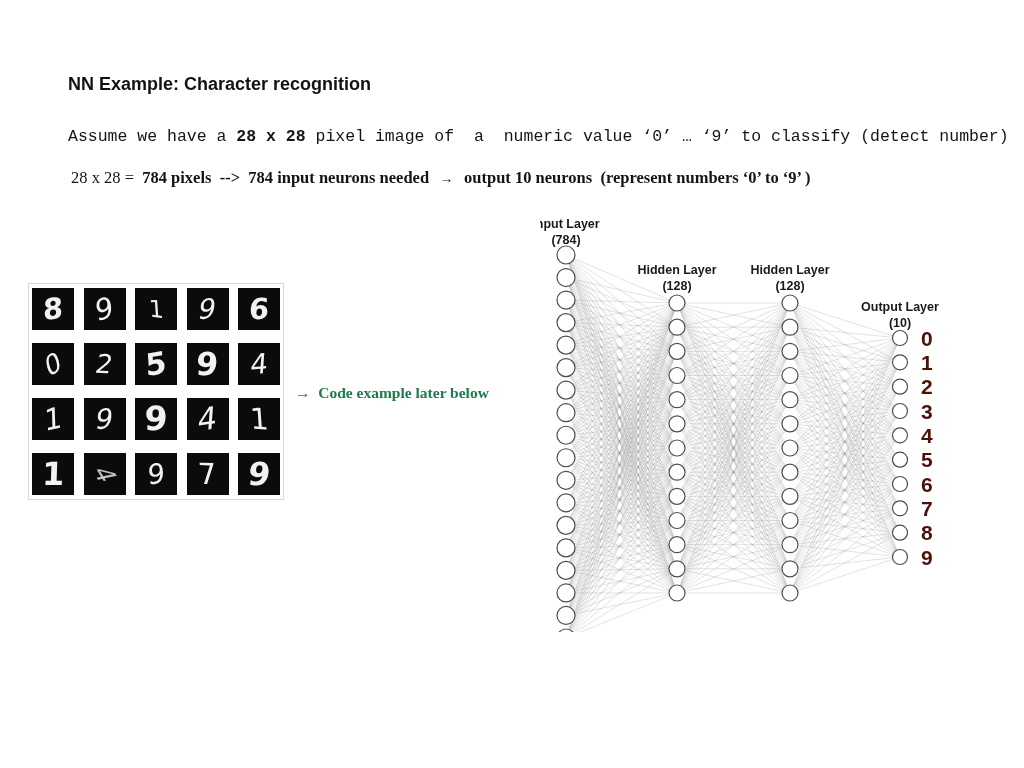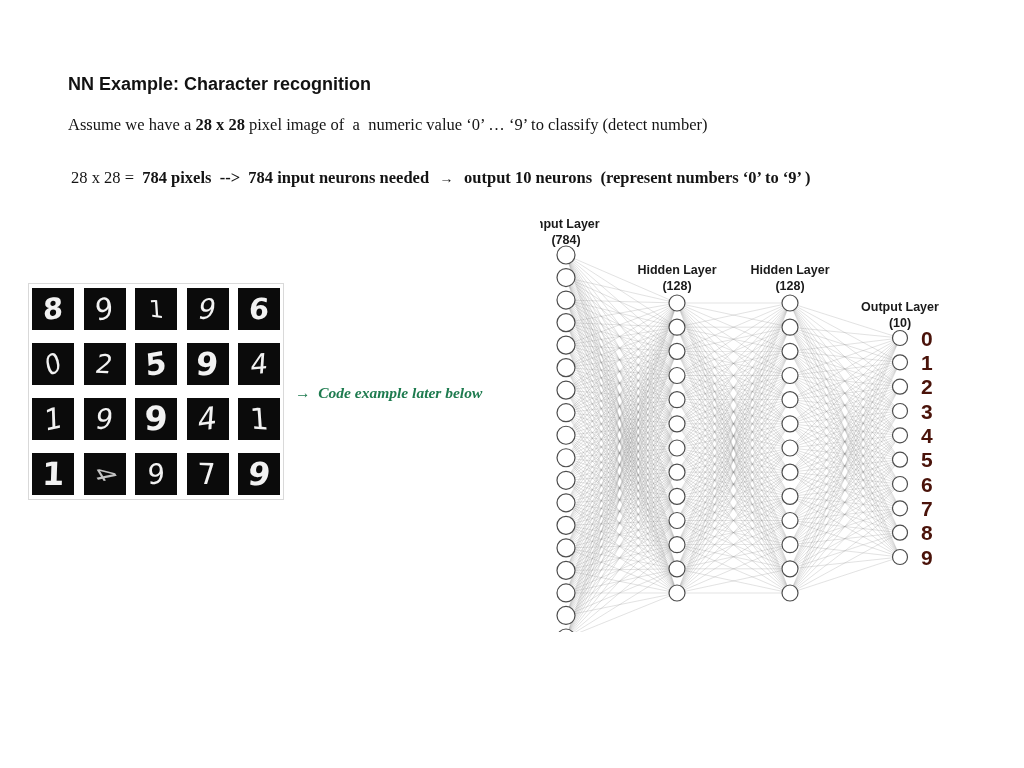--- a/index.html
+++ b/index.html
@@ -9,21 +9,21 @@
   }
   .page-title {
     position:absolute; left:68px; top:74px;
     font-family:"Liberation Sans", sans-serif;
     font-size:18px; font-weight:bold; color:#121212; white-space:pre;
   }
   .text-line {
     position:absolute; font-family:"Liberation Serif", serif;
     font-size:16.5px; color:#141414; white-space:pre;
   }
-  .intro-line { left:68px; top:115px; }
+  .intro-line { left:68px; top:127px;font-family:Liberation Mono, monospace; }
   .calc-line  { left:71px; top:168px;text-align:right; }
   .b { font-weight:bold; }
   .arrow-mid { font-size:14px; }
 
   .mnist-grid {
     position:absolute; left:28px; top:283px;
     display:inline-grid;
     grid-template-columns:repeat(5, 42px);
     grid-auto-rows:42px;
     gap:13px 9.5px;
@@ -38,21 +38,21 @@
   .mnist-cell span {
     color:#f2f2f2; font-family:"DejaVu Sans", sans-serif;
     font-size:29px; line-height:1; display:block;
   }
 
   .code-note {
     position:absolute; left:295px; top:384px;
     font-family:"Liberation Serif", serif; font-size:15.5px;
     white-space:pre;
   }
-  .code-note .txt { font-weight:bold;font-style:italic; }
+  .code-note .txt { font-weight:bold; }
 
   .net-svg { position:absolute; left:540px; top:213px; overflow:hidden; }
   .net-label  { font-family:"Liberation Sans", sans-serif; font-size:12.5px; font-weight:bold; }
   .out-digit  { font-family:"Liberation Sans", sans-serif; font-size:21px; font-weight:bold; }
 </style>
 </head>
 <body>
 
 <div class="page">
 

